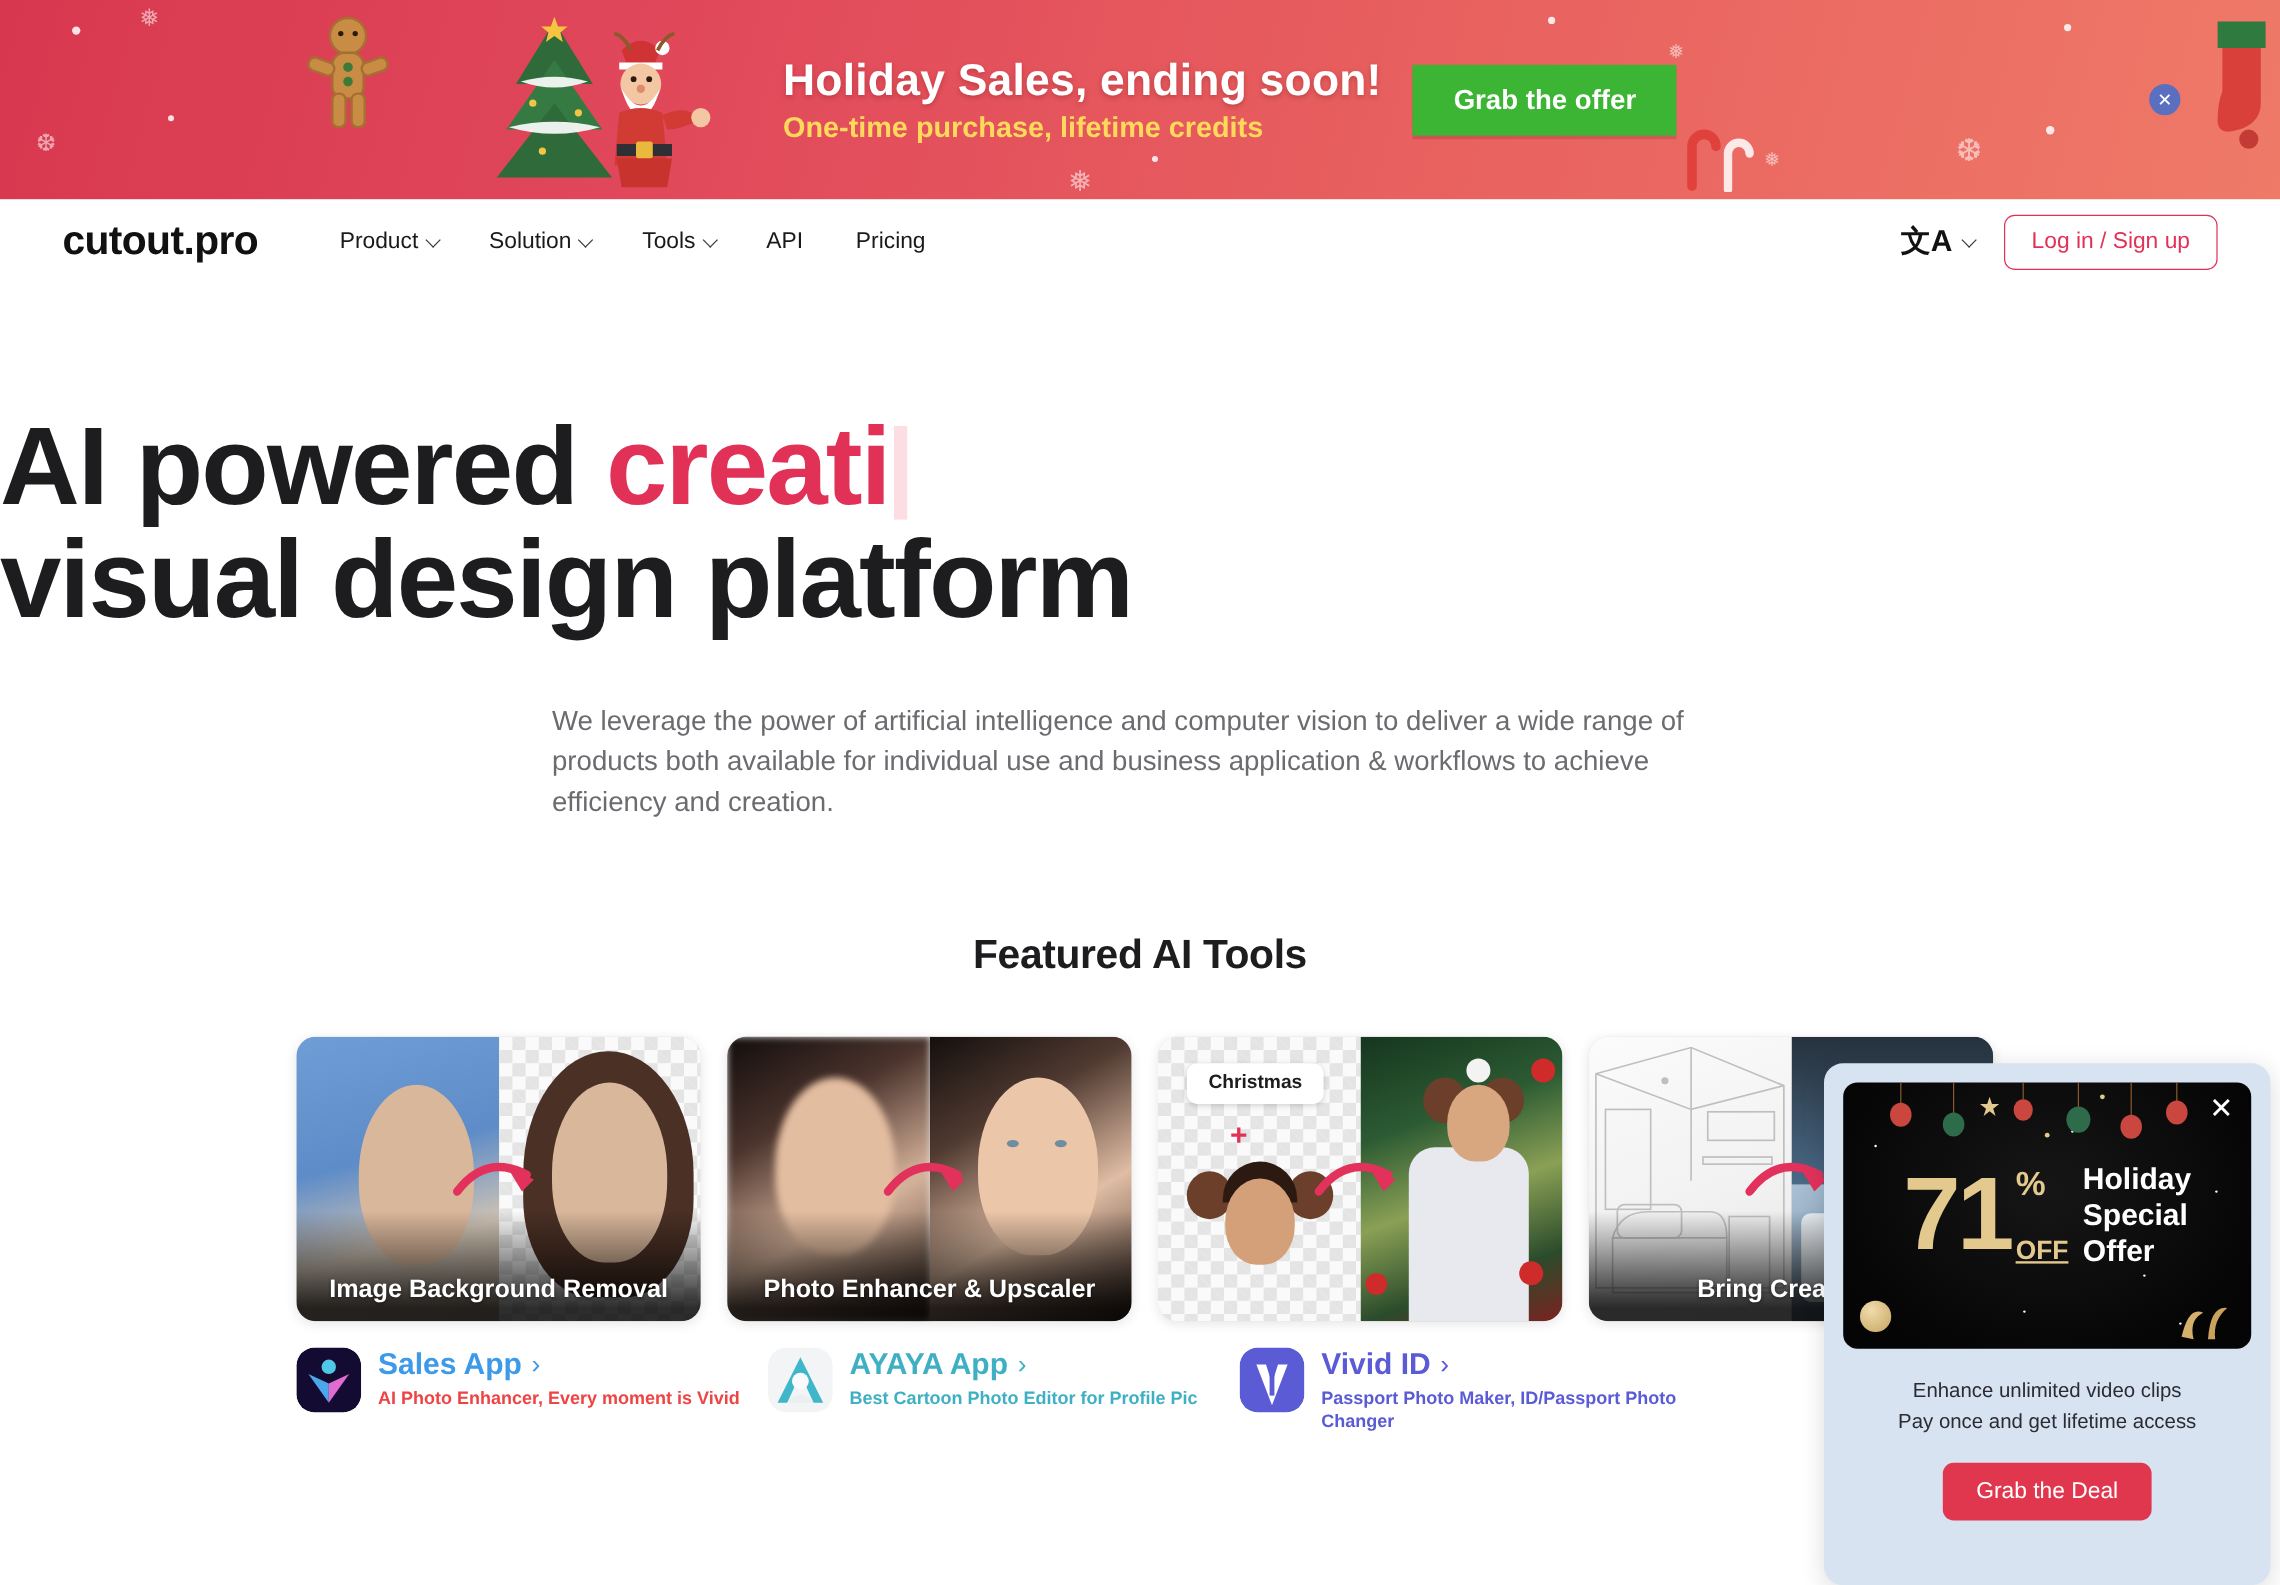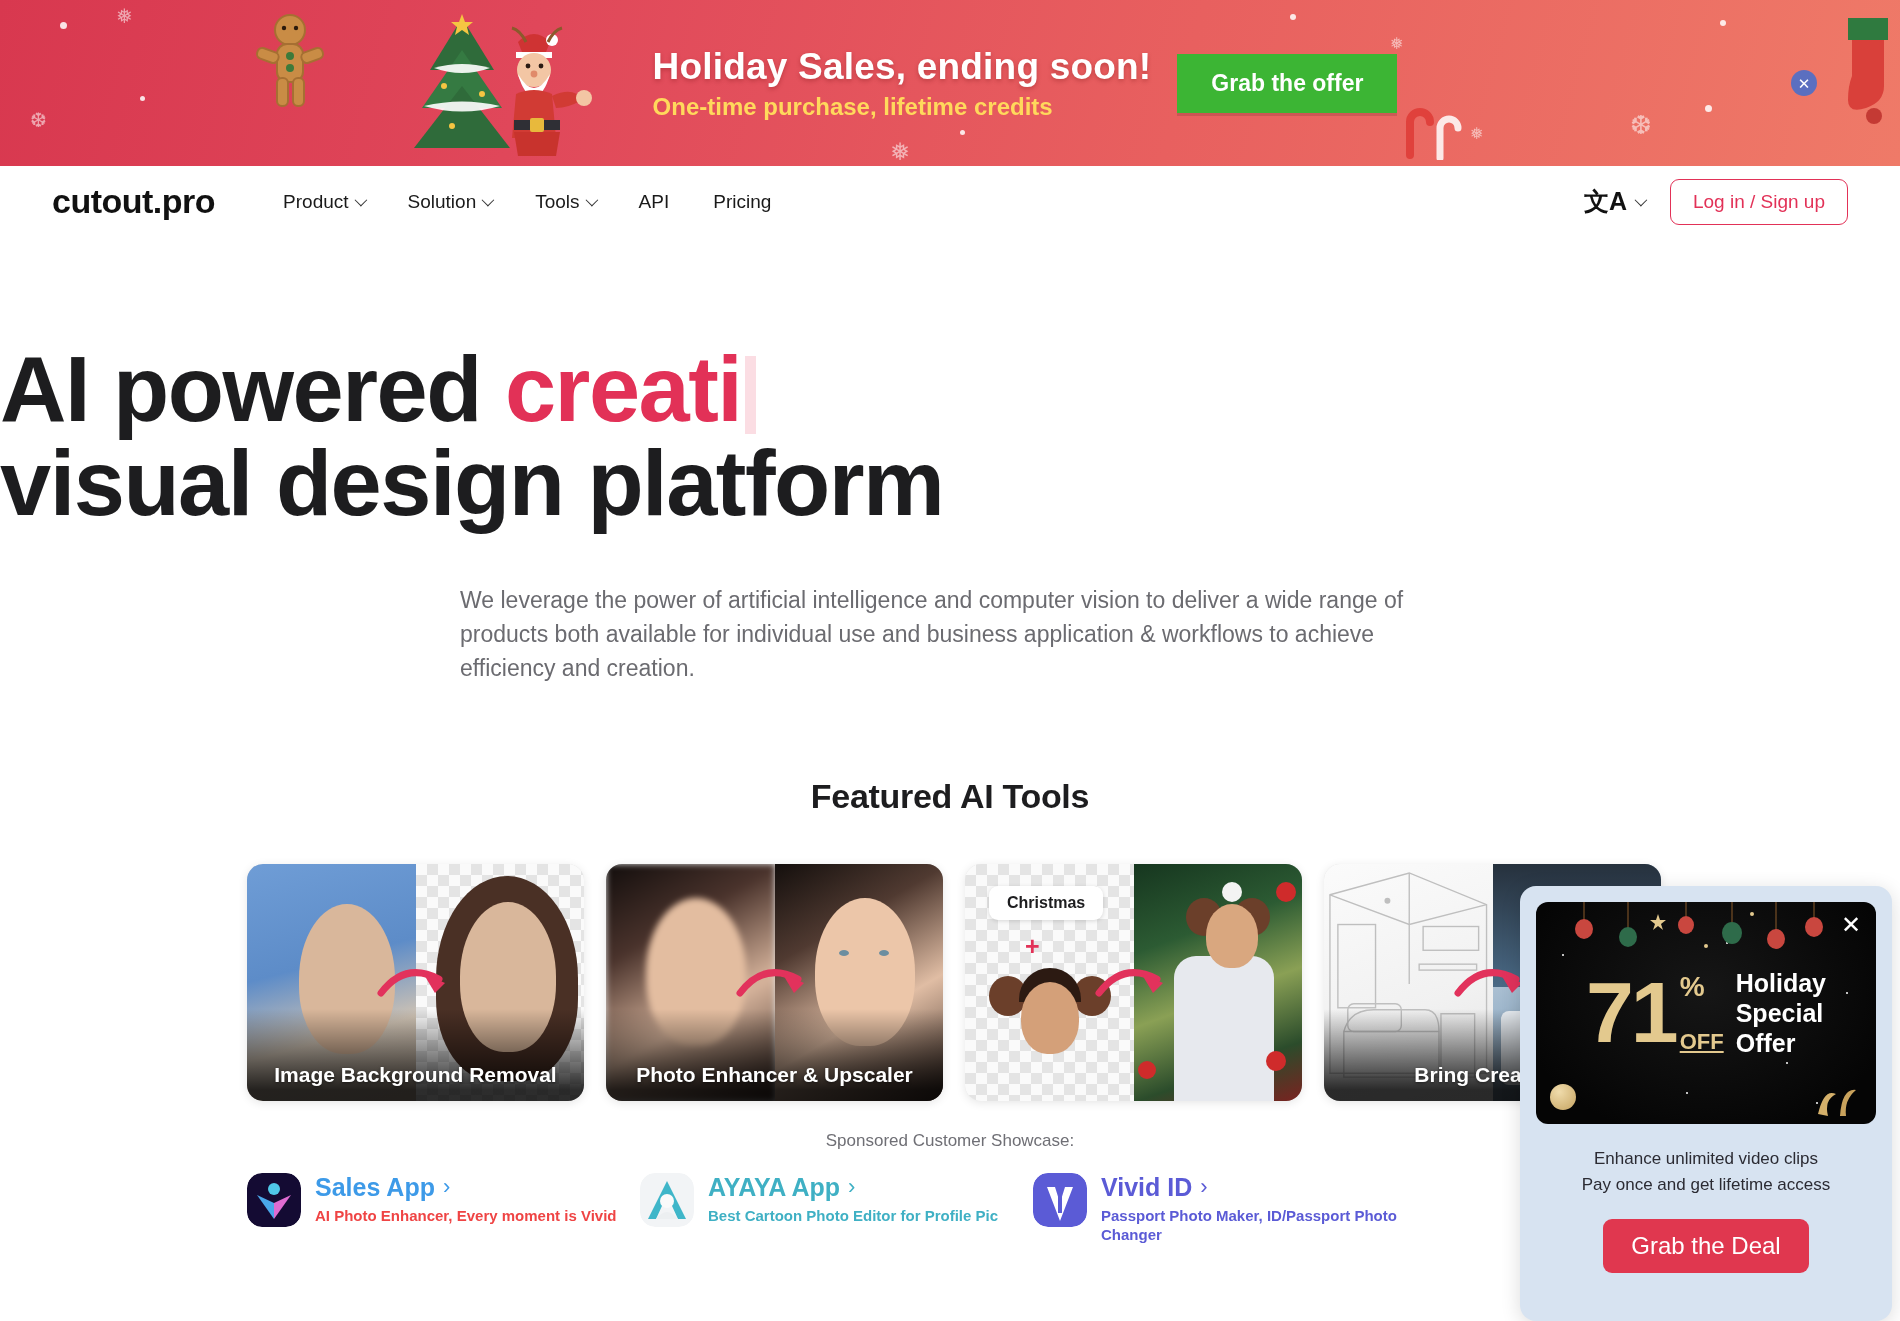--- a/index.html
+++ b/index.html
@@ -180,21 +180,21 @@
   .big-num { font-size: 86px; font-weight: 800; color:#e3c98e; line-height:.9; letter-spacing:-3px; }
   .pct-off { display:flex; flex-direction:column; justify-content:space-between; height:80px; }
   .pct { font-size: 28px; font-weight:800; color:#e3c98e; line-height:1; }
   .off { font-size: 22px; font-weight:800; color:#e3c98e; line-height:1;text-decoration:underline; }
   .holiday-lines { margin-left:8px; color:#fff; font-size: 25px; font-weight: 800; line-height:1.2; }
   .bauble { position:absolute; width:22px; height:26px; }
   .popup-text { text-align:center; margin-top: 22px; font-size: 17px; color:#2b2b33; line-height:1.5; }
   .grab-deal-btn {
     display:block; margin: 22px auto 0;
     background:#e0374f; color:#fff; border:none; cursor:pointer;
-    font-size: 24px; padding: 13px 28px; border-radius: 9px;
+    font-size: 19px; padding: 13px 28px; border-radius: 9px;
     font-family:"Liberation Sans", sans-serif;
   }
 
   
   .g-womanA { background: linear-gradient(165deg,#6f9dd6 0%,#5d8cc8 42%,#cfc3b4 70%,#b9a999 100%); }
   .g-enhL { background: linear-gradient(150deg,#120d0c 0%,#4a332c 30%,#d7b49c 62%,#3b2a24 100%); filter: blur(3px); }
   .g-enhR { background: linear-gradient(150deg,#140f0d 0%,#503a31 30%,#e0bda4 62%,#3e2d26 100%); }
   .g-xmas { background: linear-gradient(160deg,#16361f 0%,#2c5b33 30%,#8aa055 55%,#2b4c2b 80%,#7a2220 100%); }
   .g-room { background: linear-gradient(160deg,#fbfbfb 0%,#f1f1f1 60%,#e3e3e3 100%); }
   .g-room2 { background: linear-gradient(150deg,#dfe6ee 0%,#9fb7cc 45%,#33404d 100%); }
@@ -432,21 +432,20 @@
         <path d="M4,34 Q28,2 62,20" stroke="#e2325c" stroke-width="7" fill="none" stroke-linecap="round"></path>
         <polygon points="68,24 46,14 58,34" fill="#e2325c"></polygon>
       </svg>
       <div class="card-label">Bring Creativity</div>
     </div>
 
   </div>
 </section>
 
 <section>
-  <div class="sponsor-caption">Sponsored Customer Showcase:</div>
 
   <div class="sponsor-row">
 
     <div class="sponsor-item">
       <svg class="sponsor-icon" viewBox="0 0 54 54">
         <rect width="54" height="54" rx="15" fill="#140b33"></rect>
         <circle cx="27" cy="16" r="6" fill="#4fc8e8"></circle>
         <path d="M10,22 L27,46 L27,30 Z" fill="#4aa7ea"></path>
         <path d="M44,22 L27,46 L27,30 Z" fill="#e06bd1"></path>
       </svg>

